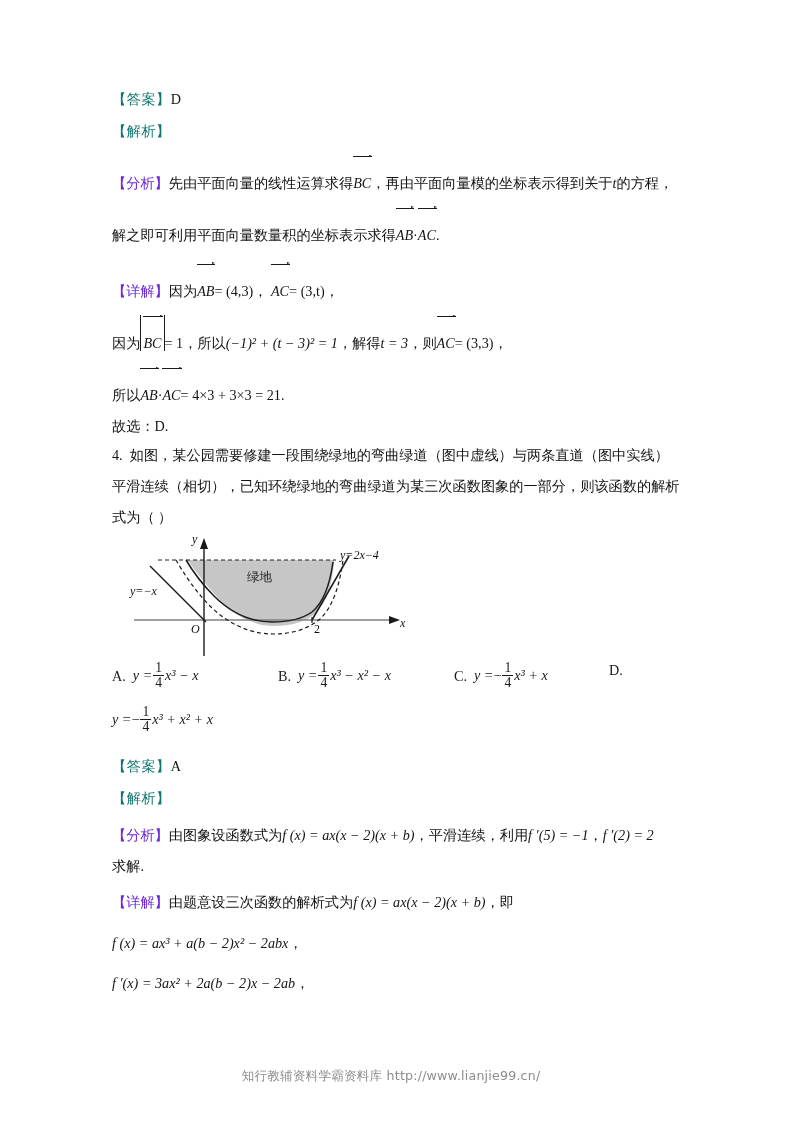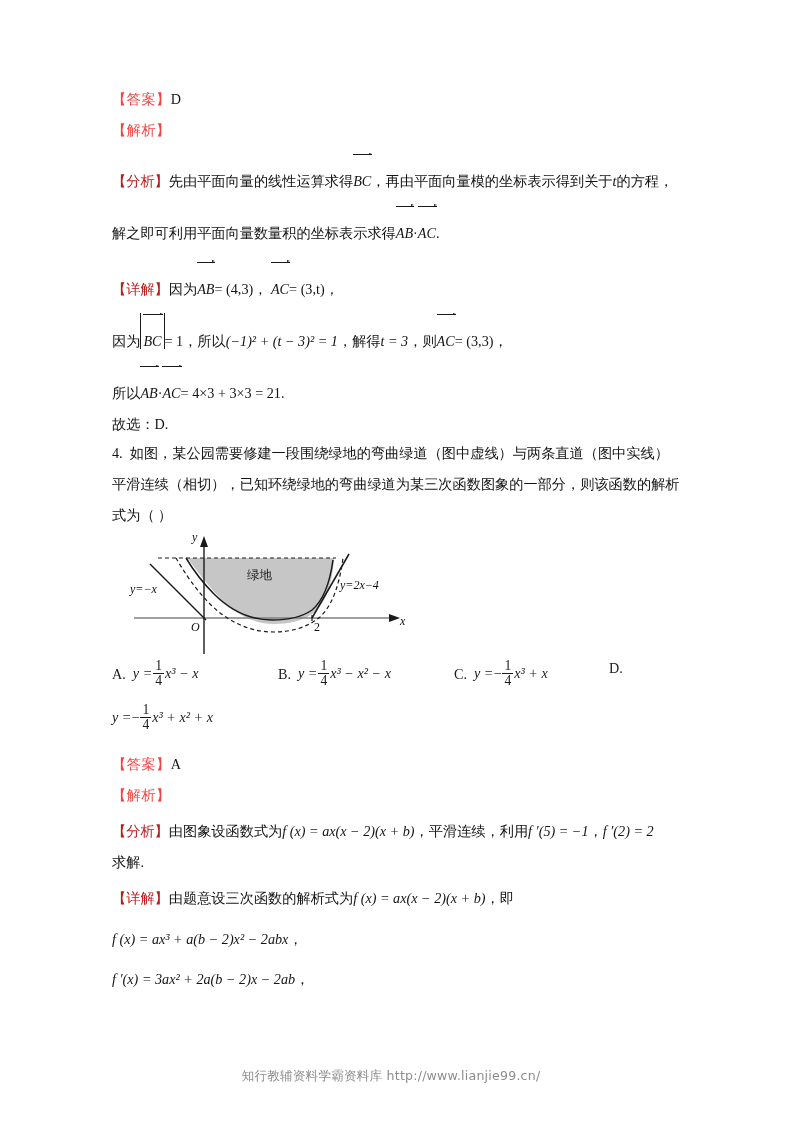--- a/index.html
+++ b/index.html
@@ -31,25 +31,26 @@
 
   
   .line {
     font-size: 14.2px;
     line-height: 1.0;
     margin-bottom: 17px;
     white-space: nowrap;
     color: #141414;
   }
   .tag {
-    color: #ef4444;
+    color: #0f766e;
     letter-spacing: 0.5px;
+    font-family: Liberation Mono, monospace;
   }
   .tag-dark {
-    color: #b91c1c;
+    color: #6d28d9;
   }
 
   
   .mi { font-family: "Liberation Serif", serif; font-style: italic; }
   .mn { font-family: "Liberation Serif", serif; font-style: normal; }
   .vec {
     display: inline-block;
     position: relative;
     font-style: italic;
     padding-top: 20px;
@@ -227,21 +228,21 @@
 
         <line x1="178" y1="81" x2="178" y2="87" stroke="#1a1a1a" stroke-width="1.2"></line>
       </svg>
 
       <span class="fig-label" style="left:58px; top:-4px;">y</span>
       <span class="fig-label" style="left:266px; top:80px;">x</span>
       <span class="fig-label" style="left:57px; top:86px;">O</span>
       <span class="fig-label" style="left:180px; top:86px; font-style:normal;">2</span>
       <span class="fig-label cn" style="left:113px; top:33px;">绿地</span>
       <span class="fig-label" style="left:-4px; top:48px;">y=−x</span>
-      <span class="fig-label" style="left:206px; top:12px;margin-top:32px;">y=2x−4</span>
+      <span class="fig-label" style="left:206px; top:12px;">y=2x−4</span>
     </div>
 
     <div class="choices" style="height:30px">
       <span class="choice" style="left:0px; top:0px;">
         <span class="choice-lbl">A.</span><span class="mi">y =</span><span class="mn"></span><span class="frac"><span class="num">1</span><span class="den">4</span></span><span class="mi">x³ − x</span>
       </span>
 
       <span class="choice" style="left:166px; top:0px;">
         <span class="choice-lbl">B.</span><span class="mi">y =</span><span class="mn"></span><span class="frac"><span class="num">1</span><span class="den">4</span></span><span class="mi">x³ − x² − x</span>
       </span>

